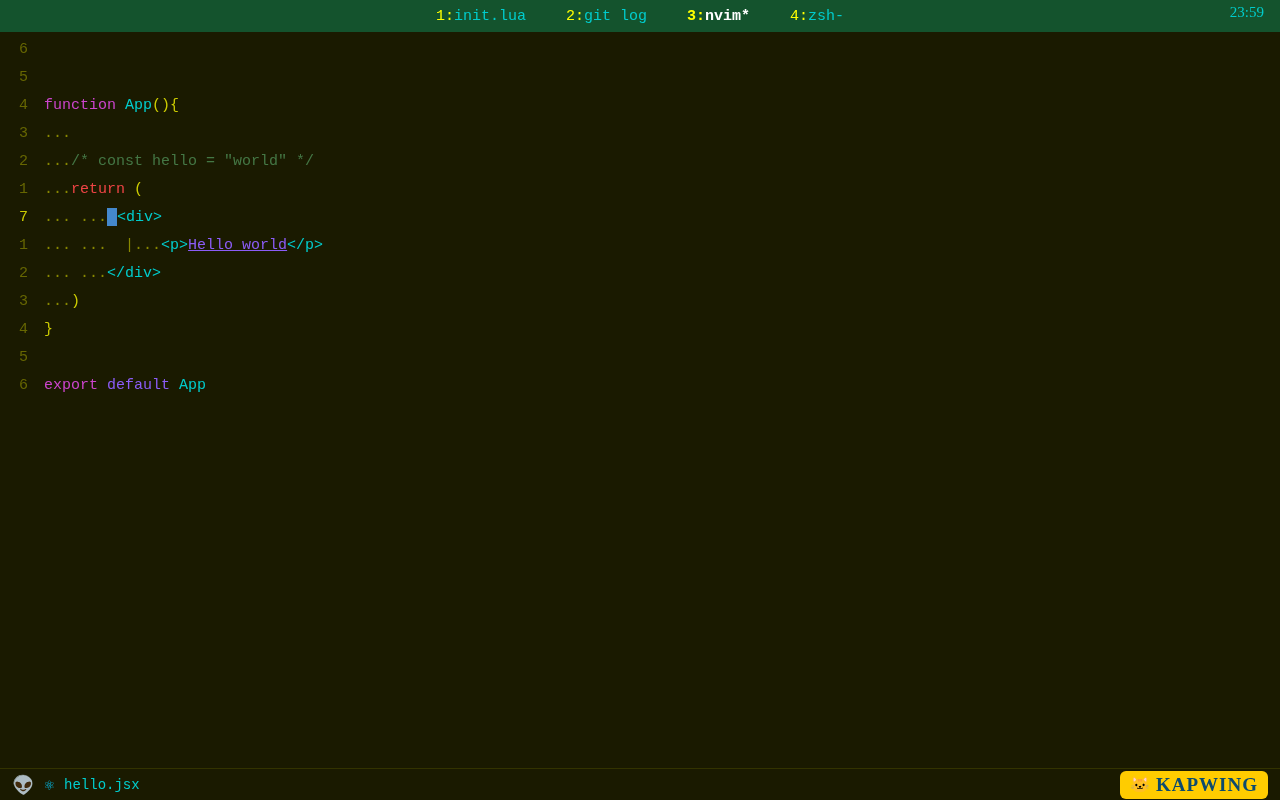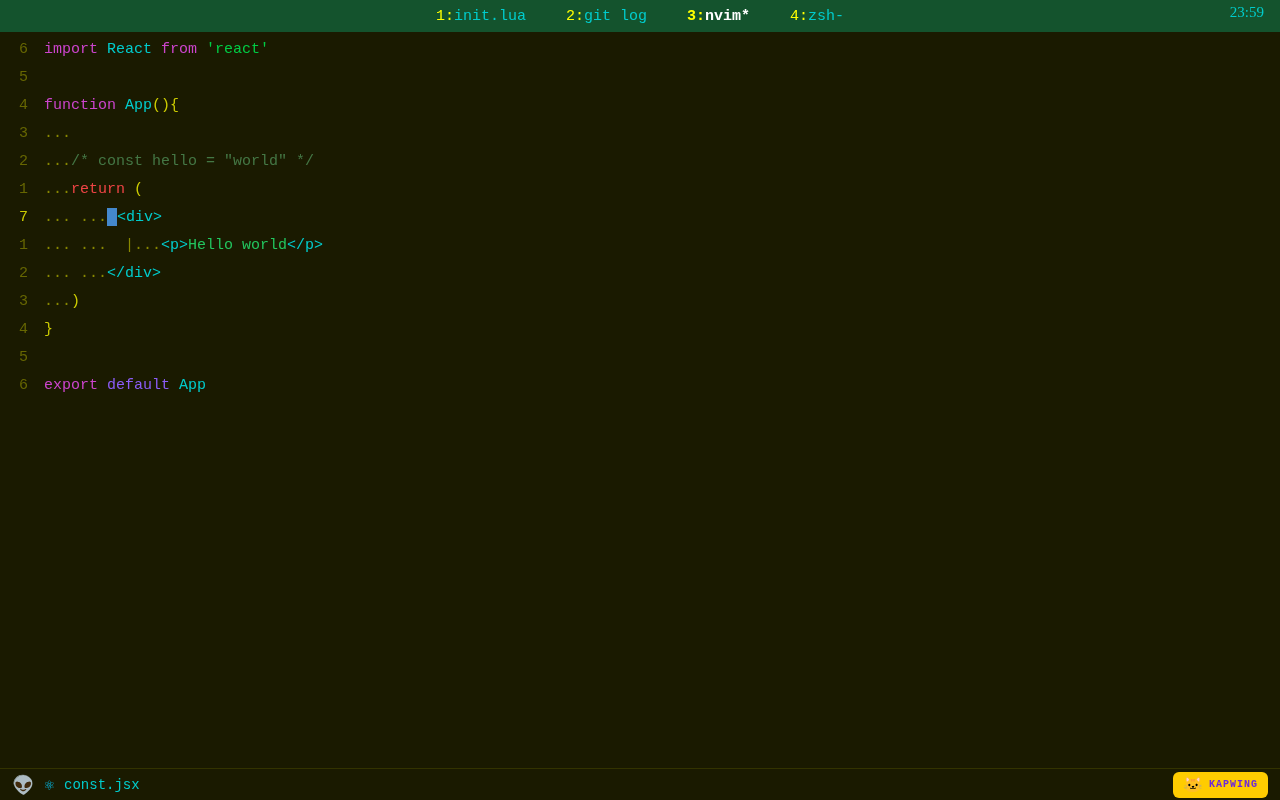--- a/index.html
+++ b/index.html
@@ -163,24 +163,24 @@
       background-color: #ffcc00;
       border-radius: 6px;
       padding: 3px 10px;
     }
 
     #kapwing-logo .logo-icon {
       font-size: 16px;
     }
 
     #kapwing-logo .logo-text {
-      color: #6d28d9;
-      font-size: 10px;
+      color: #0c4a6e;
+      font-size: 19px;
       font-weight: bold;
-      font-family: Liberation Mono, monospace;
+      font-family: Liberation Serif, serif;
       letter-spacing: 1px;
     }
   </style>
 </head>
 <body>
 
 <div id="tab-bar">
   <div class="tab-item">
     <span class="tab-number">1:</span><span class="tab-name">init.lua</span>
   </div>
@@ -194,21 +194,20 @@
     <span class="tab-number">4:</span><span class="tab-name">zsh-</span>
   </div>
 </div>
 
 <div id="clock">23:59</div>
 
 <div id="code-area">
 
   <div class="code-line">
     <span class="line-number">6</span>
-    <span class="code-content"><span class="kw-import">import</span> <span class="fn-name">React</span> <span class="kw-from">from</span> <span class="str">'react'</span></span>
   </div>
 
   <div class="code-line">
     <span class="line-number">5</span>
     <span class="code-content"></span>
   </div>
 
   <div class="code-line">
     <span class="line-number">4</span>
     <span class="code-content"><span class="kw-function">function</span> <span class="fn-name">App</span><span class="paren">()</span><span class="brace">{</span></span>
@@ -229,21 +228,21 @@
     <span class="code-content"><span class="dots">...</span><span class="kw-return">return</span> <span class="paren">(</span></span>
   </div>
 
   <div class="code-line">
     <span class="line-number active">7</span>
     <span class="code-content"><span class="dots">...</span> <span class="dots">...</span><span class="cursor-block"></span><span class="jsx-tag">&lt;div&gt;</span></span>
   </div>
 
   <div class="code-line">
     <span class="line-number">1</span>
-    <span class="code-content"><span class="dots">...</span> <span class="dots">...  |...</span><span class="jsx-tag">&lt;p&gt;</span><span style="color:#22c55e;">Hello world</span><span class="jsx-tag">&lt;/p&gt;</span></span>
+    <span class="code-content"><span class="dots">...</span> <span class="dots">...  |...</span><span class="jsx-tag">&lt;p&gt;</span><span style="color:#8b5cf6;text-decoration:underline;">Hello world</span><span class="jsx-tag">&lt;/p&gt;</span></span>
   </div>
 
   <div class="code-line">
     <span class="line-number">2</span>
     <span class="code-content"><span class="dots">...</span> <span class="dots">...</span><span class="jsx-tag">&lt;/div&gt;</span></span>
   </div>
 
   <div class="code-line">
     <span class="line-number">3</span>
     <span class="code-content"><span class="dots">...</span><span class="paren">)</span></span>
@@ -263,19 +262,19 @@
     <span class="line-number">6</span>
     <span class="code-content"><span class="kw-export">export</span> <span class="kw-default">default</span> <span class="fn-name">App</span></span>
   </div>
 
 </div>
 
 <div id="status-bar">
   <div id="status-left">
     <span class="alien-icon">👽</span>
     <span class="react-icon">⚛</span>
-    <span id="file-name">const.jsx</span>
+    <span id="file-name">hello.jsx</span>
   </div>
   <div id="kapwing-logo">
     <span class="logo-icon">🐱</span>
     <span class="logo-text">KAPWING</span>
   </div>
 </div>
 
 </body></html>

